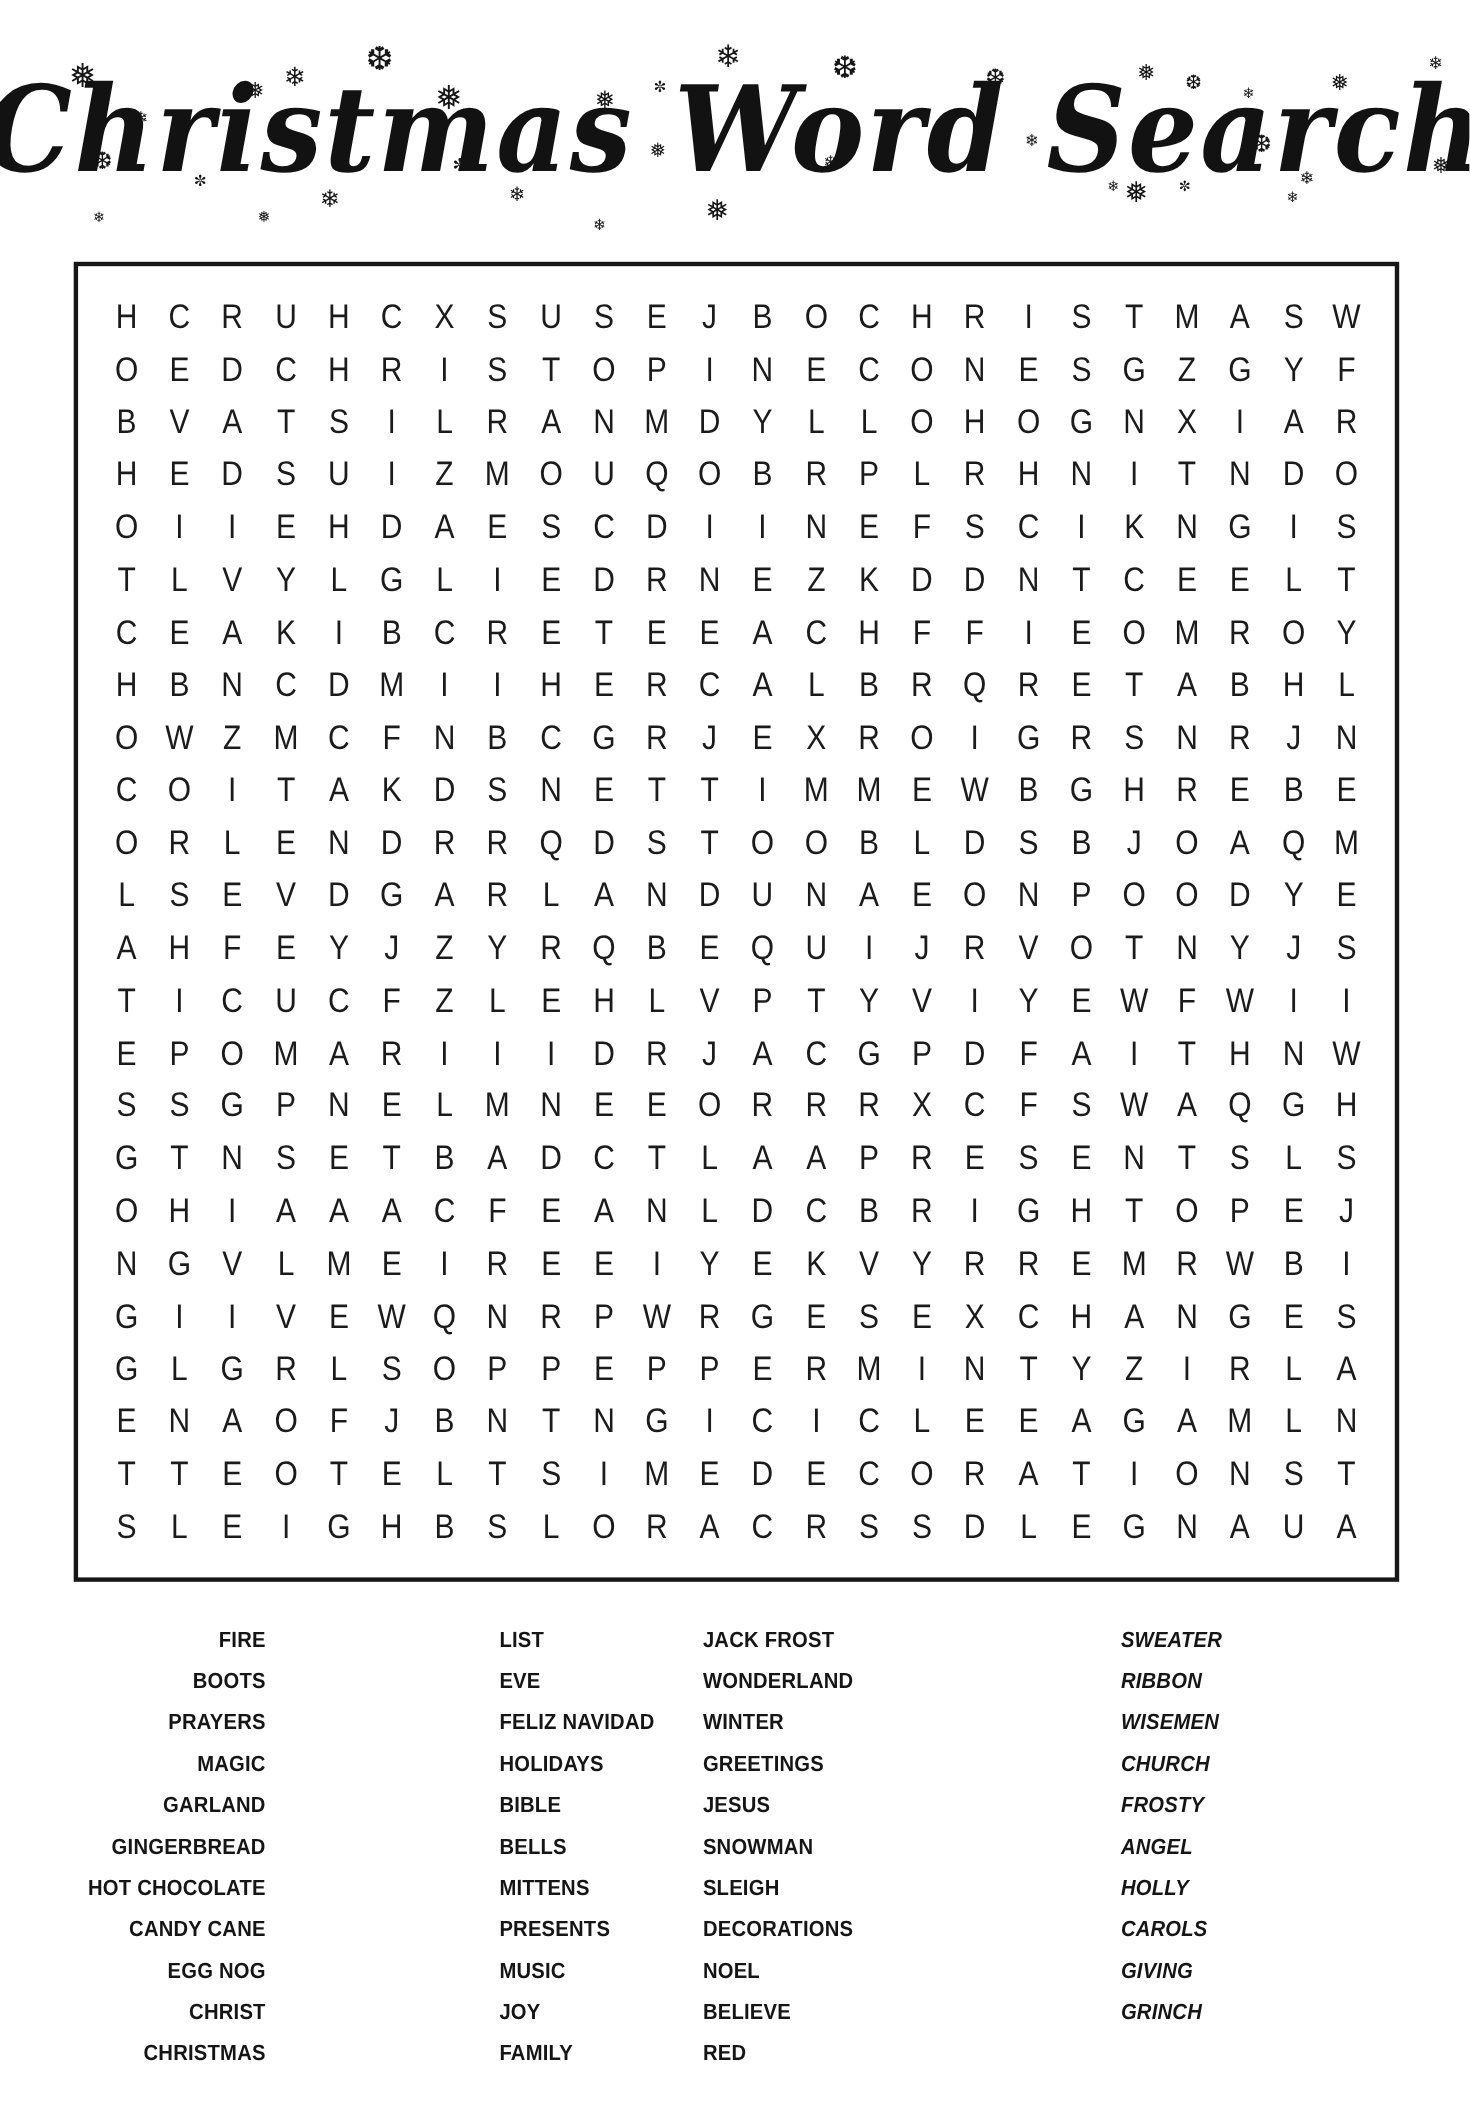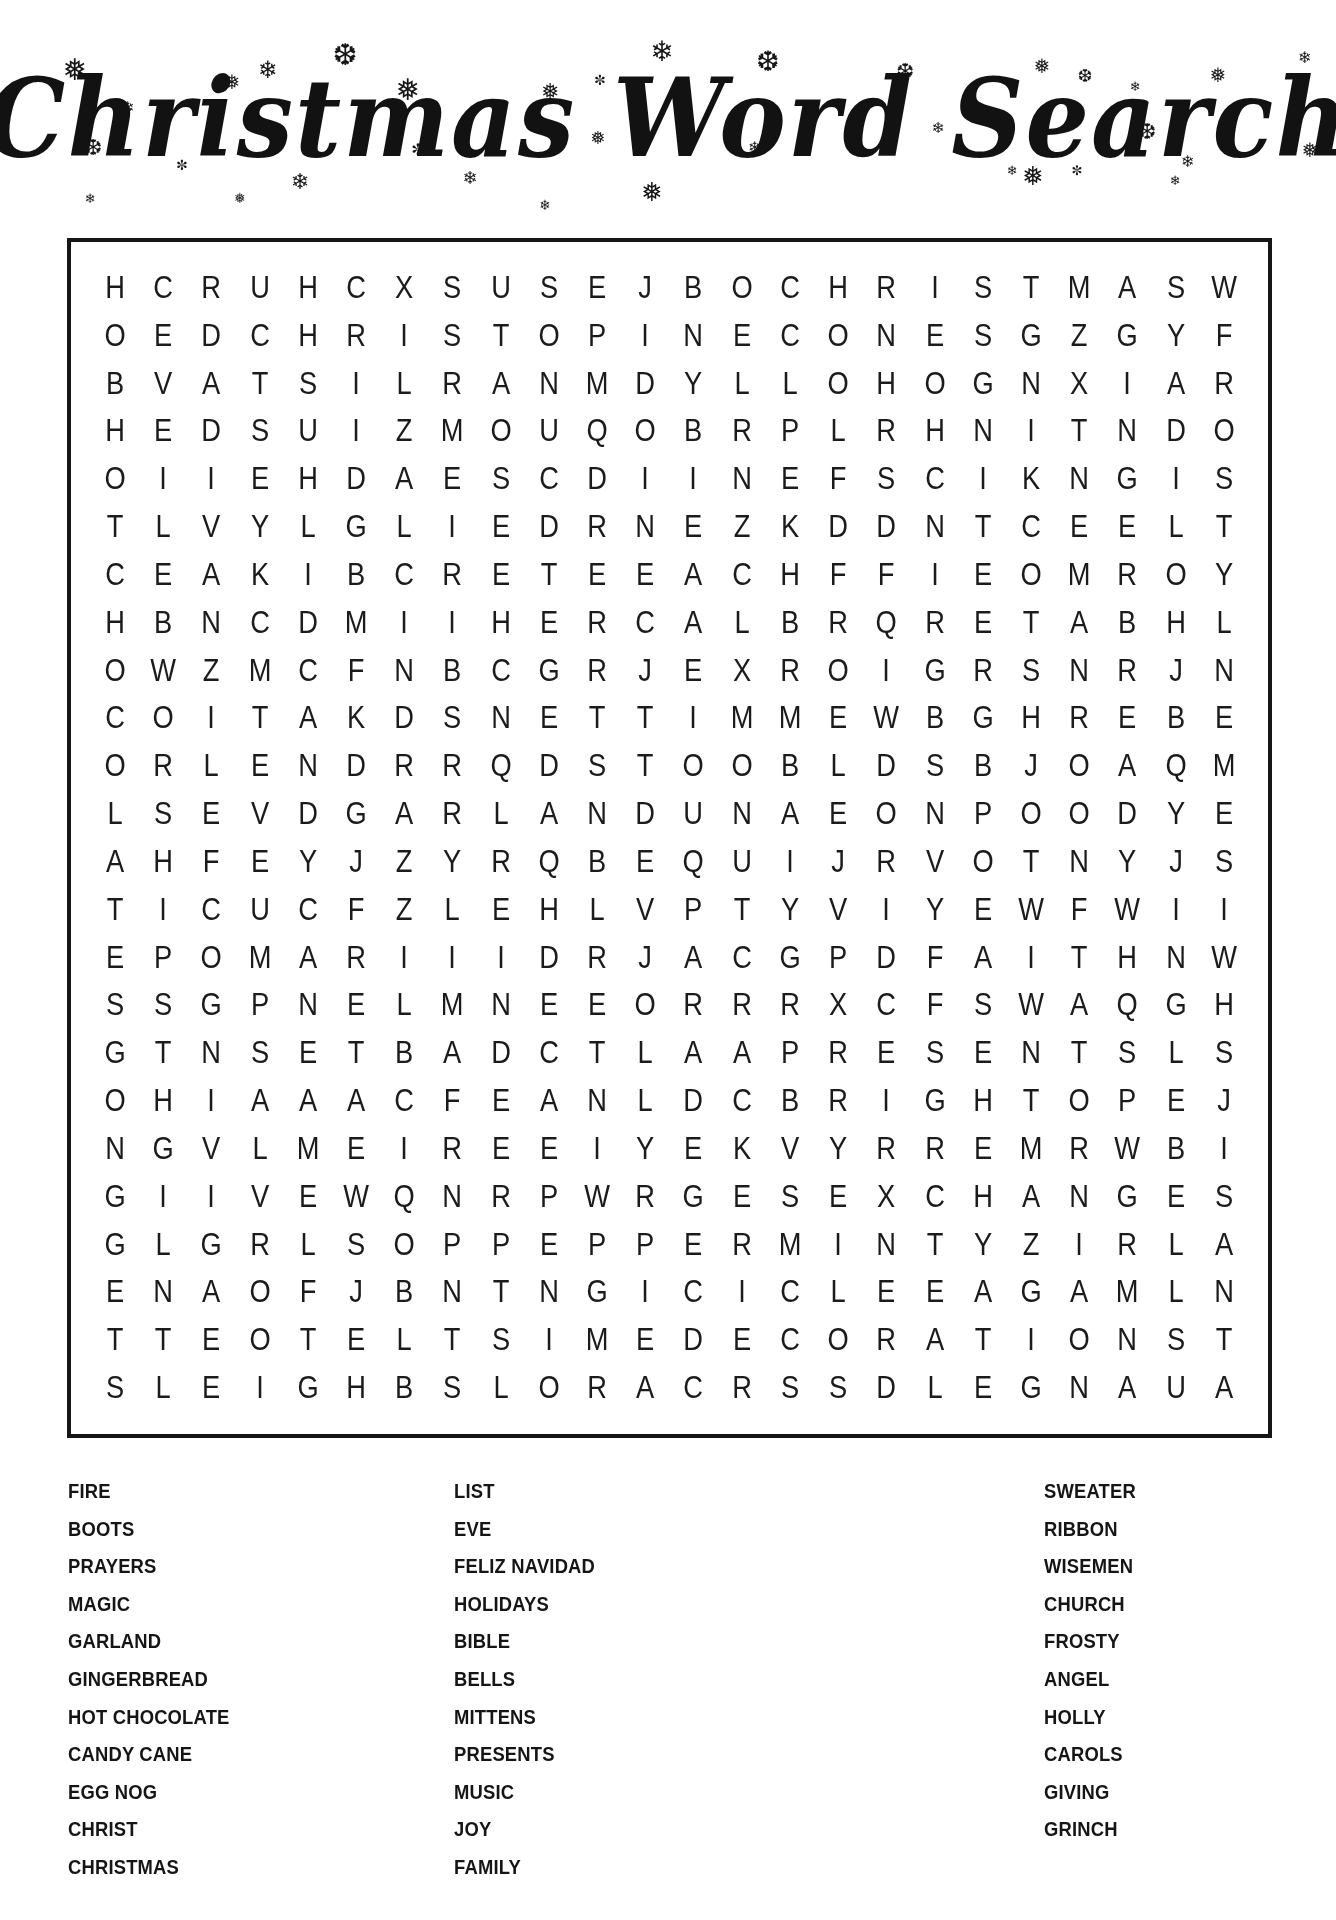--- a/index.html
+++ b/index.html
@@ -691,21 +691,21 @@
       <div class="grid-cell">L</div>
       <div class="grid-cell">E</div>
       <div class="grid-cell">G</div>
       <div class="grid-cell">N</div>
       <div class="grid-cell">A</div>
       <div class="grid-cell">U</div>
       <div class="grid-cell">A</div>
     </div>
 
   <div class="word-list" id="word-list">
-      <div class="word-column" style="left: 68px;">
+      <div class="word-column" style="left: 80px; text-align: right;">
         <div class="word-item">FIRE</div>
         <div class="word-item">BOOTS</div>
         <div class="word-item">PRAYERS</div>
         <div class="word-item">MAGIC</div>
         <div class="word-item">GARLAND</div>
         <div class="word-item">GINGERBREAD</div>
         <div class="word-item">HOT CHOCOLATE</div>
         <div class="word-item">CANDY CANE</div>
         <div class="word-item">EGG NOG</div>
         <div class="word-item">CHRIST</div>
@@ -717,21 +717,34 @@
         <div class="word-item">FELIZ NAVIDAD</div>
         <div class="word-item">HOLIDAYS</div>
         <div class="word-item">BIBLE</div>
         <div class="word-item">BELLS</div>
         <div class="word-item">MITTENS</div>
         <div class="word-item">PRESENTS</div>
         <div class="word-item">MUSIC</div>
         <div class="word-item">JOY</div>
         <div class="word-item">FAMILY</div>
       </div>
-      <div class="word-column" style="left: 1044px;">
+      <div class="word-column" style="left: 639px;">
+        <div class="word-item">JACK FROST</div>
+        <div class="word-item">WONDERLAND</div>
+        <div class="word-item">WINTER</div>
+        <div class="word-item">GREETINGS</div>
+        <div class="word-item">JESUS</div>
+        <div class="word-item">SNOWMAN</div>
+        <div class="word-item">SLEIGH</div>
+        <div class="word-item">DECORATIONS</div>
+        <div class="word-item">NOEL</div>
+        <div class="word-item">BELIEVE</div>
+        <div class="word-item">RED</div>
+      </div>
+      <div class="word-column" style="left: 1019px; font-style: italic;">
         <div class="word-item">SWEATER</div>
         <div class="word-item">RIBBON</div>
         <div class="word-item">WISEMEN</div>
         <div class="word-item">CHURCH</div>
         <div class="word-item">FROSTY</div>
         <div class="word-item">ANGEL</div>
         <div class="word-item">HOLLY</div>
         <div class="word-item">CAROLS</div>
         <div class="word-item">GIVING</div>
         <div class="word-item">GRINCH</div>

